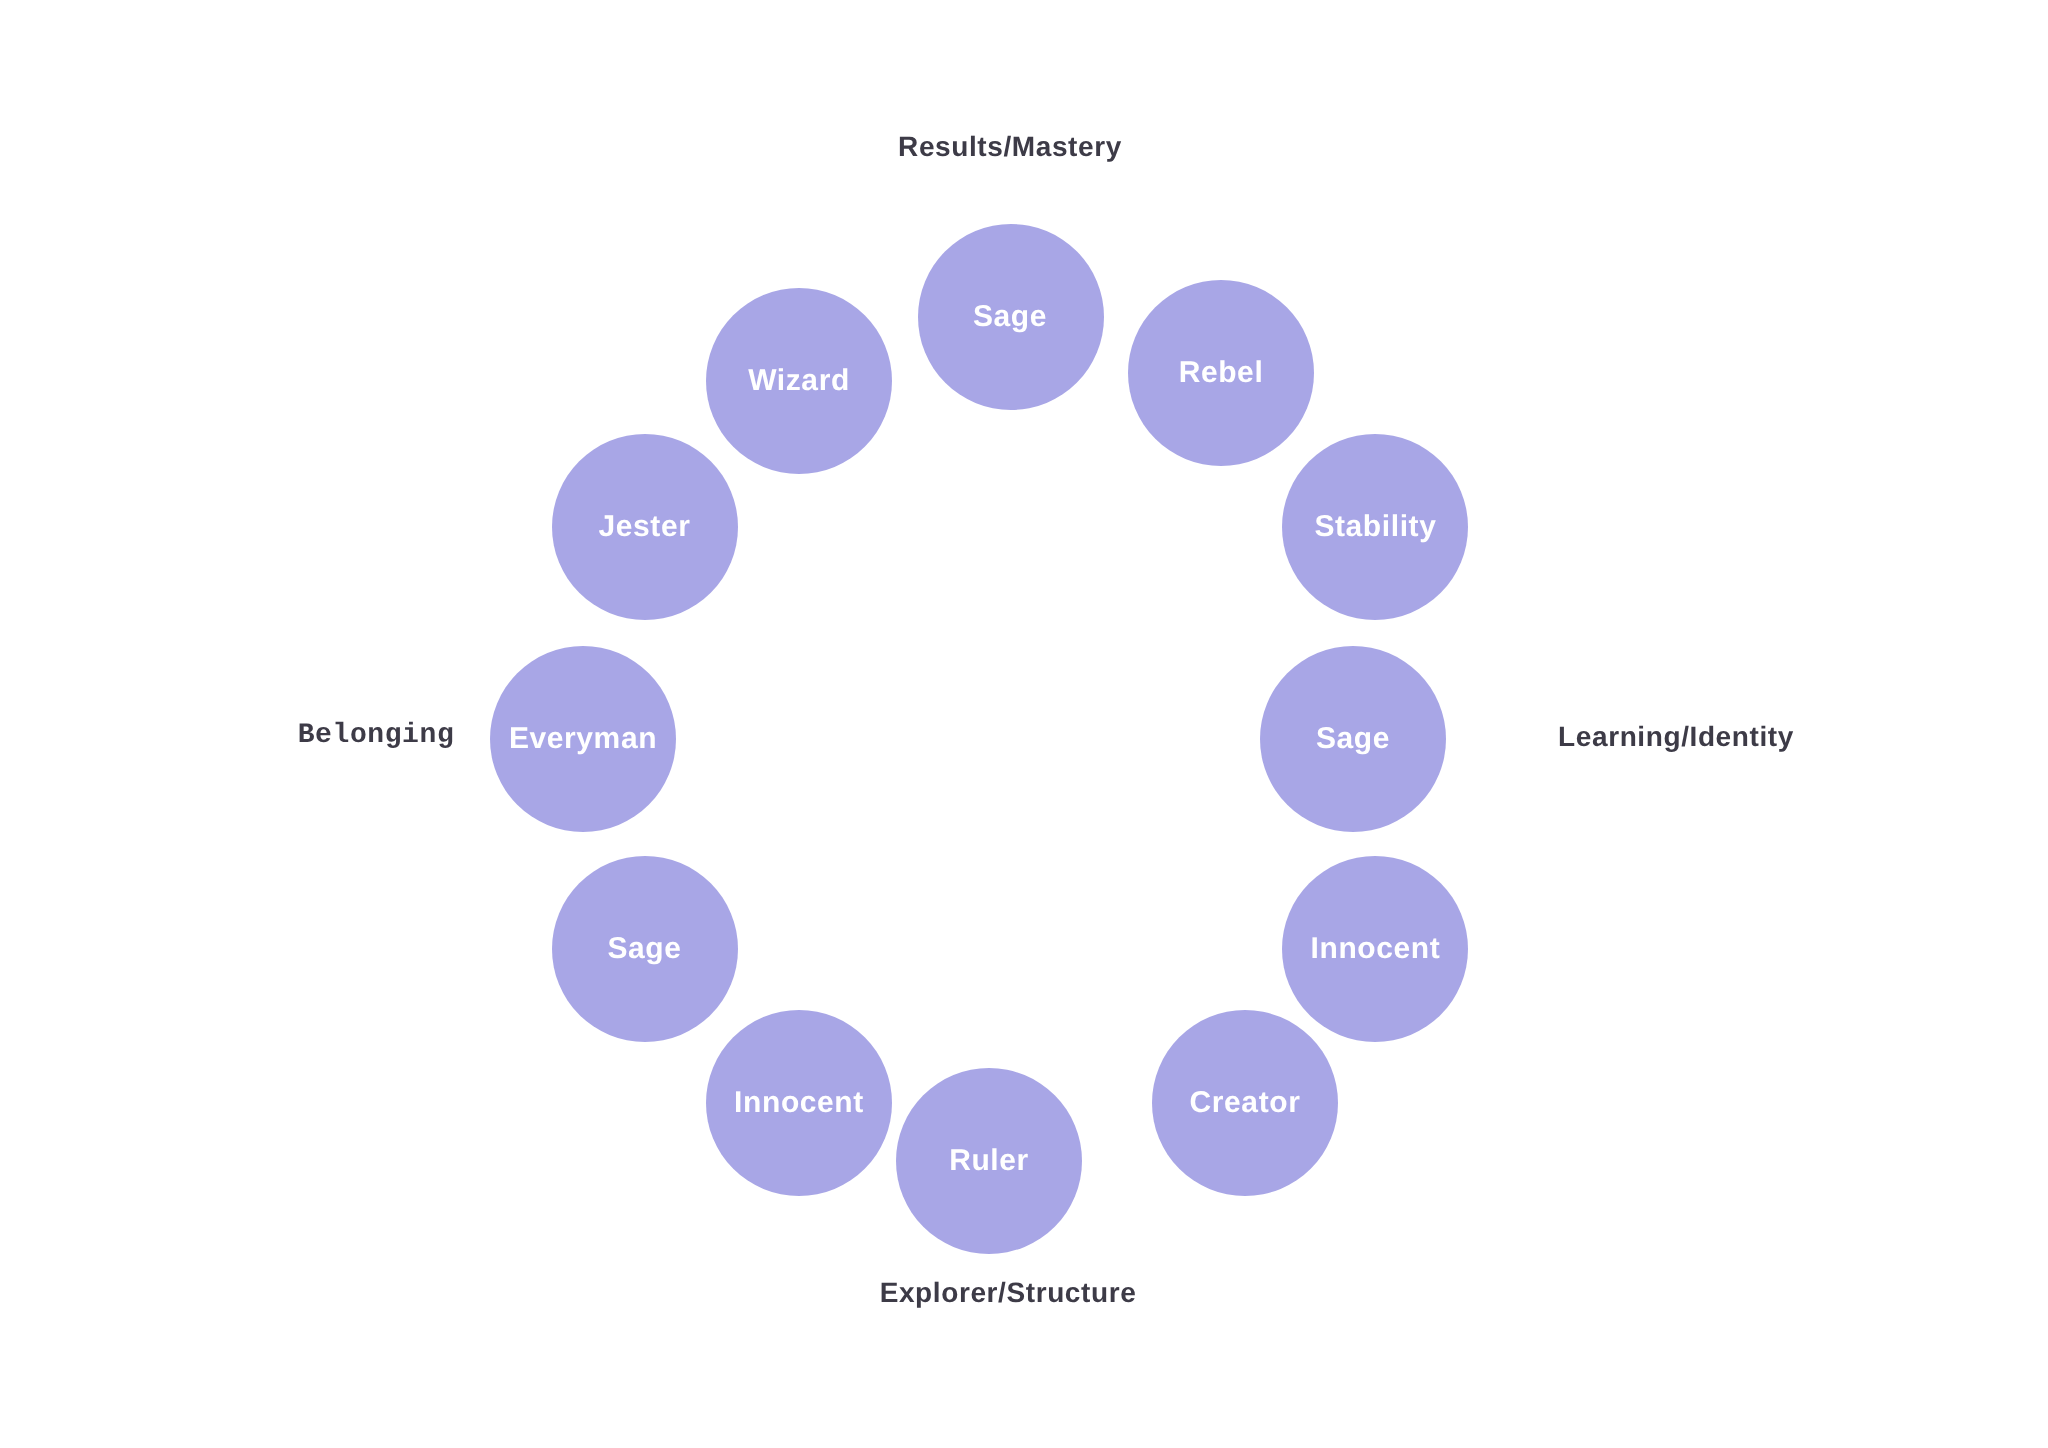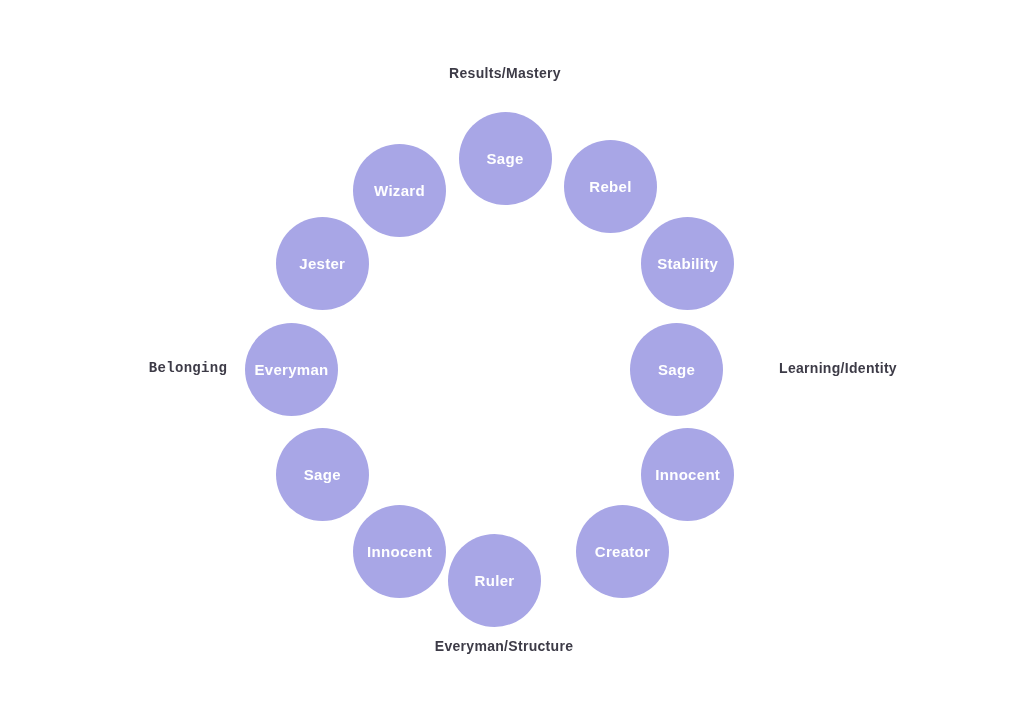--- a/index.html
+++ b/index.html
@@ -46,21 +46,21 @@
     letter-spacing: 0.3px;
     text-align: center;
   }
 </style>
 </head>
 <body>
 
 <div id="canvas" style="--circle-color: #a8a6e6; --circle-text-color: #ffffff; --axis-color: #3d3b47; --bg-color: #ffffff;">
   <div class="axis-label axis-top">Results/Mastery</div>
   <div class="axis-label axis-right">Learning/Identity</div>
-  <div class="axis-label axis-bottom">Everyman/Structure</div>
+  <div class="axis-label axis-bottom">Explorer/Structure</div>
   <div class="axis-label axis-left">Belonging</div>
 
   <div>
       <div class="archetype-circle" style="left: 458.5px; top: 111.5px;">
         <span>Sage</span>
       </div>
       <div class="archetype-circle" style="left: 564px; top: 139.769px;">
         <span>Rebel</span>
       </div>
       <div class="archetype-circle" style="left: 641.231px; top: 217px;">

